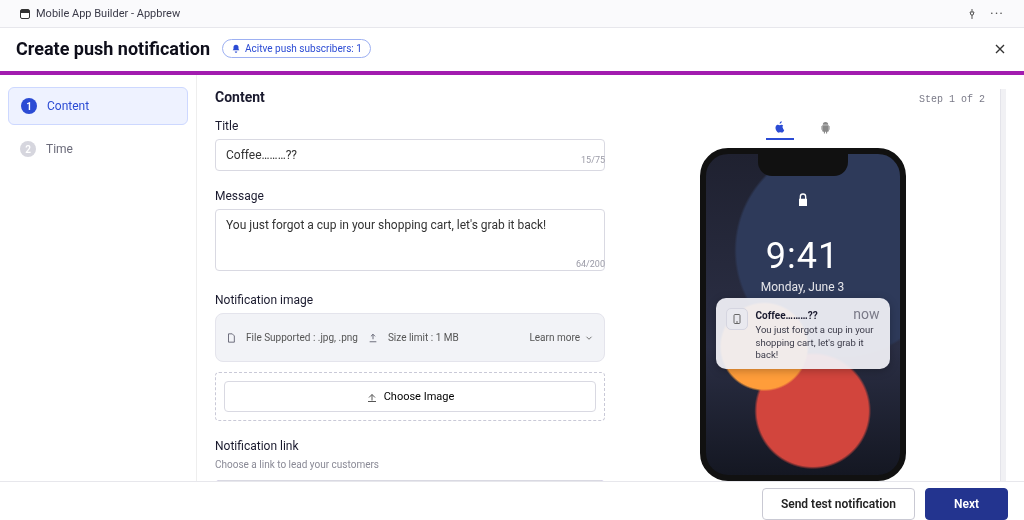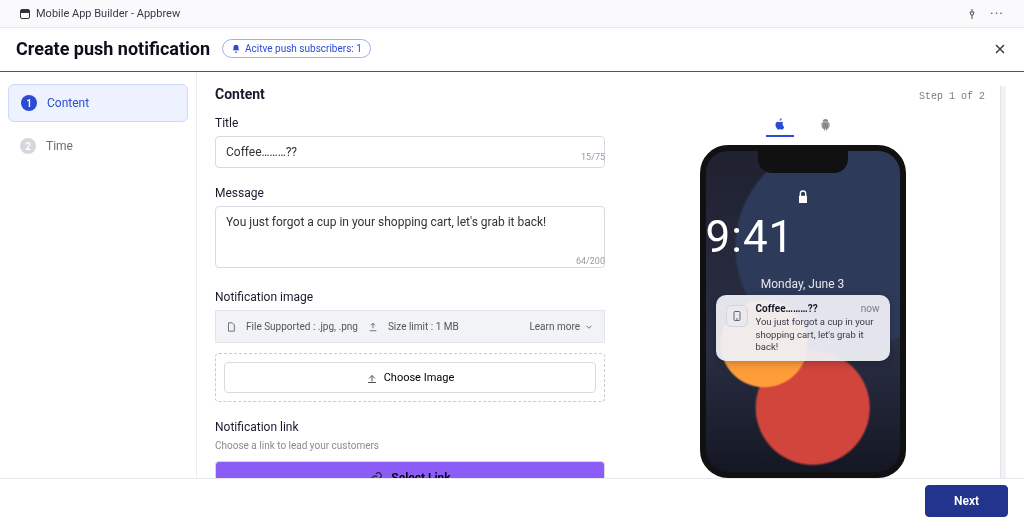--- a/index.html
+++ b/index.html
@@ -5,21 +5,21 @@
 * { box-sizing: border-box; margin: 0; padding: 0; font-family: -apple-system, BlinkMacSystemFont, "Segoe UI", Roboto, sans-serif; }
 html, body { width: 1024px; height: 520px; overflow: hidden; background: #fff; color: #1a1a2e; }
 
 
 .topbar { display: flex; align-items: center; justify-content: space-between; height: 28px; padding: 0 20px; border-bottom: 1px solid #e7e7ec; background:#fafafc;}
 .topbar-left { display:flex; align-items:center; gap:6px; font-size:11px; color:#3a3a48;}
 .topbar-right { display:flex; align-items:center; gap:12px; color:#555;}
 .app-badge{width:10px;height:10px;border:1px solid #333;border-radius:2px;background:linear-gradient(#333 0 40%,#fff 40%);}
 
 
-.header { display:flex; align-items:center; justify-content:space-between; padding:10px 16px 12px; border-bottom:1px solid #a21caf;}
+.header { display:flex; align-items:center; justify-content:space-between; padding:10px 16px 12px; border-bottom:4px solid #a21caf;}
 .header-left { display:flex; align-items:center; gap:12px;}
 .page-title { font-size:18px; font-weight:700; color:#0e0e1a;}
 .sub-badge { display:flex; align-items:center; gap:4px; font-size:10px; color:#2b4bd4; border:1px solid #9db0f2; border-radius:12px; padding:3px 8px;}
 .close-icon{font-size:18px;color:#444;cursor:pointer;}
 
 
 .main { display:flex; height:calc(520px - 28px - 42px - 44px); }
 .sidebar { width:196px; padding:12px 8px;}
 .step { display:flex; align-items:center; gap:10px; padding:10px 12px; border-radius:6px; font-size:12px; color:#6b6b7a; margin-bottom:6px; cursor:pointer;}
 .step.active { background:#eef2ff; color:#2b4bd4; border:1px solid #cdd8ff;}
@@ -33,45 +33,45 @@
 .section-title{font-size:14px;font-weight:700;margin-bottom:14px;}
 .step-counter{font-size:10px;color:#7a7a88;font-family:Liberation Mono, monospace;}
 
 .field-label{font-size:12px;font-weight:400;color:#1a1a2e;margin-bottom:6px;}
 .input-wrap{position:relative;margin-bottom:18px;}
 .text-input{width:100%;border:1px solid #d9d9e2;border-radius:4px;padding:8px 10px;font-size:12px;color:#333;}
 .text-input::placeholder{color:#999;}
 .counter{position:absolute;right:0;bottom:6px;font-size:9px;color:#9a9aa6;}
 .textarea{width:100%;border:1px solid #d9d9e2;border-radius:4px;padding:8px 10px;font-size:12px;color:#333;height:62px;resize:none;}
 
-.subrow{display:flex;align-items:center;justify-content:space-between;background:#f2f3f7;border:1px solid #e4e4ec;border-radius:0;padding:10px 10px;font-size:10px;color:#555;margin-bottom:10px;}
+.subrow{display:flex;align-items:center;justify-content:space-between;background:#f2f3f7;border:1px solid #e4e4ec;border-radius:8px;padding:18px 10px;font-size:10px;color:#555;margin-bottom:10px;}
 .subrow .left{display:flex;align-items:center;gap:10px;}
 .subrow .lm{display:flex;align-items:center;gap:4px;cursor:pointer;}
 
 .dashed{border:1.5px dashed #c9c9d7;border-radius:4px;padding:8px;margin-bottom:18px;}
 .choose-btn{width:100%;border:1px solid #d9d9e2;background:#fff;border-radius:4px;padding:8px;font-size:11px;display:flex;align-items:center;justify-content:center;gap:6px;cursor:pointer;}
 .hint{font-size:10px;color:#8a8a96;margin-top:0;margin-bottom:10px;}
 .select-btn{width:100%;border:1px solid #d9d9e2;background:#8b5cf6;border-radius:4px;padding:9px;font-size:12px;font-weight:600;display:flex;align-items:center;justify-content:center;gap:8px;cursor:pointer;}
 
 
 .preview-col{flex:1;display:flex;flex-direction:column;align-items:center;}
 .os-tabs{display:flex;gap:18px;margin-bottom:8px;}
 .os-tab{width:28px;height:24px;display:flex;align-items:center;justify-content:center;border-bottom:2px solid transparent;cursor:pointer;}
 .os-tab.on{border-bottom-color:#2b4bd4;}
 .phone{width:206px;height:340px;border:6px solid #111;border-radius:28px;background:radial-gradient(circle at 30% 60%, #ff9d3a 0 18%, transparent 19%),radial-gradient(circle at 55% 80%, #d2453d 0 20%, transparent 21%),radial-gradient(circle at 70% 30%, #2e3a5a 0 40%, transparent 41%),linear-gradient(180deg,#1f2130 0%,#2b2f45 60%,#141722 100%);position:relative;overflow:hidden;}
 .notch{position:absolute;top:0;left:50%;transform:translateX(-50%);width:90px;height:22px;background:#111;border-radius:0 0 14px 14px;}
 .lock{position:absolute;top:38px;left:50%;transform:translateX(-50%);color:#fff;}
-.time{position:absolute;top:60px;left:0;right:0;text-align:left;color:#fff;font-size:44px;font-weight:400;letter-spacing:1px;}
+.time{position:absolute;top:81px;left:0;right:0;text-align:center;color:#fff;font-size:36px;font-weight:400;letter-spacing:1px;}
 .date{position:absolute;top:112px;left:0;right:0;text-align:center;color:#e6e6ea;font-size:12px;margin-top:14px;}
 .notif{position:absolute;top:144px;left:10px;right:10px;background:rgba(240,240,245,0.94);border-radius:10px;padding:8px 10px;display:flex;gap:8px;box-shadow:0 2px 8px rgba(0,0,0,.25);}
 .notif .icon{width:22px;height:22px;border-radius:5px;background:#e9e9ef;border:1px solid #d5d5e0;display:flex;align-items:center;justify-content:center;font-size:11px;color:#666;flex-shrink:0;margin-top:2px;}
 .notif .body{flex:1;}
 .notif .row1{display:flex;justify-content:space-between;align-items:baseline;}
 .notif .title{font-size:10px;font-weight:700;color:#1a1a2e;}
-.notif .ago{font-size:10px;color:#7a7a88;}
+.notif .ago{font-size:14px;color:#7a7a88;}
 .notif .msg{font-size:9.5px;color:#3a3a48;line-height:1.3;margin-top:2px;}
 .scroll-edge{width:6px;background:#f1f1f4;border-left:1px solid #e4e4ea;}
 
 
 .footer{height:44px;border-top:1px solid #e7e7ec;display:flex;align-items:center;justify-content:flex-end;padding:0 16px;gap:10px;}
 .btn{border-radius:4px;padding:8px 18px;font-size:12px;font-weight:600;cursor:pointer;}
 .btn-sec{background:#fff;border:1px solid #c9c9d3;color:#222;}
 .btn-pri{background:#23348f;border:1px solid #23348f;color:#fff;padding-left:28px;padding-right:28px;}
 
 svg{display:block;}
@@ -223,14 +223,15 @@
           </div>
         </div>
       </div>
     </div>
 
     <div class="scroll-edge"></div>
   </div>
 </div>
 
 <div class="footer">
+  <button class="btn btn-sec">Send test notification</button>
   <button class="btn btn-pri">Next</button>
 </div>
 
 </body></html>

